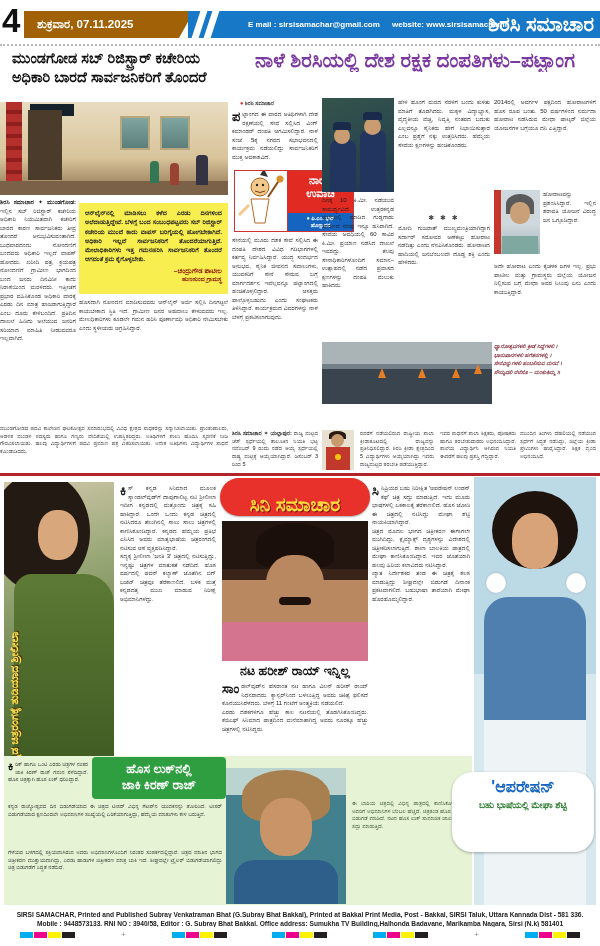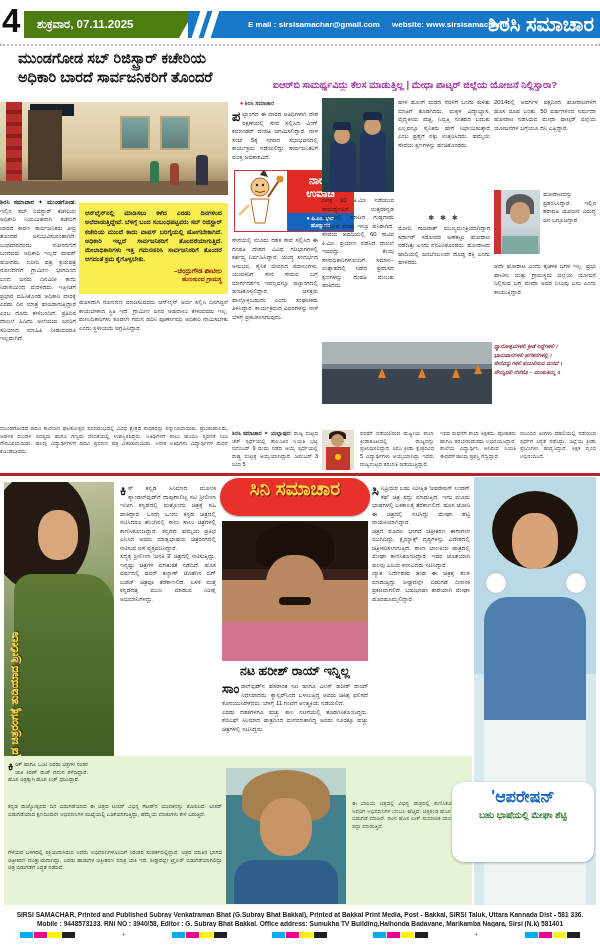--- a/index.html
+++ b/index.html
@@ -5,30 +5,30 @@
   html,body{margin:0;padding:0;background:#e9e9e9;}
   #page{position:relative;width:600px;height:946px;background:#ffffff;margin:0 auto;
         font-family:"Liberation Sans","DejaVu Sans",sans-serif;overflow:hidden;color:#222;}
   .abs{position:absolute;}
   .t{font-size:6px;line-height:1.42;text-align:justify;color:#1d1d1d;overflow:hidden;}
   .t5{font-size:5.5px;line-height:1.4;text-align:justify;color:#1d1d1d;overflow:hidden;}
   .lead{font-weight:700;}
   .drop{float:left;font-size:13px;font-weight:700;line-height:.9;margin:1px 2px 0 0;color:#111;}
   
   .pageno{left:2px;top:4px;font-size:33px;font-weight:800;color:#111;line-height:1;}
-  .datebar{left:24px;top:11px;width:170px;height:27px;background:#4d7c0f;
+  .datebar{left:24px;top:11px;width:170px;height:27px;background:#a16207;
            clip-path:polygon(0 0,100% 0,calc(100% - 15px) 100%,0 100%);}
   .datebar span{display:block;padding-left:13px;line-height:27px;font-size:11.5px;font-weight:700;color:#fff;}
   .bluebar{left:188px;top:11px;width:412px;height:27px;background:#1878c8;}
   .slash{top:11px;width:7px;height:27px;background:#ffffff;transform:skewX(-18deg);}
   .hmeta{top:11px;height:27px;line-height:27px;font-size:8px;font-weight:700;color:#fff;white-space:nowrap;}
   .masthead{right:6px;top:11px;height:27px;line-height:26px;font-size:20px;font-weight:800;color:#fff;white-space:nowrap;}
   .hrule{left:0;top:44px;width:600px;border-top:2px dotted #b9b9b9;}
   
-  .lhead{left:18px;top:49px;width:226px;font-size:14.5px;font-weight:800;line-height:1.28;color:#0f0f0f;}
+  .lhead{left:12px;top:49px;width:226px;font-size:14.5px;font-weight:800;line-height:1.28;color:#0f0f0f;}
   .officephoto{left:0;top:102px;width:228px;height:93px;background:linear-gradient(180deg,#e8dcc0 0%,#d9c49b 55%,#a4temp 55%,#8a6f4d 100%);background:linear-gradient(180deg,#e8dcc0 0%,#d9c49b 60%,#8a6f4d 100%);overflow:hidden;}
   .op-curtain{left:6px;top:0;width:16px;height:93px;background:repeating-linear-gradient(180deg,#b3302c 0 8px,#8e1f1c 8px 12px);}
   .op-door{left:28px;top:8px;width:34px;height:70px;background:#4a3b2a;}
   .op-board{left:30px;top:2px;width:44px;height:12px;background:#15212b;}
   .op-win{top:14px;width:26px;height:30px;background:linear-gradient(#7fa5a0,#5d7f7c);border:2px solid #b8a87e;}
   .op-floor{left:0;bottom:0;width:228px;height:14px;background:#7b6148;}
   .op-person{bottom:10px;width:9px;height:22px;border-radius:4px 4px 0 0;}
   .quote{left:79px;top:203px;width:149px;height:91px;background:#f9ee4f;padding:5px 6px;box-sizing:border-box;}
   .quote .qt{font-size:6.4px;line-height:1.45;font-weight:600;color:#222;text-align:justify;}
   .qauth{font-size:6.8px;font-weight:800;color:#8c1a10;text-align:right;margin-top:3px;}
@@ -68,21 +68,21 @@
   
   .chead{left:232px;top:406px;width:366px;font-size:15px;font-weight:800;color:#101010;text-align:center;white-space:nowrap;overflow:hidden;}
   .chessgirl{left:322px;top:430px;width:32px;height:40px;background:#e8e0d0;overflow:hidden;}
   .cg-face{left:9px;top:4px;width:13px;height:13px;border-radius:50%;background:#c79a6f;}
   .cg-hair{left:7px;top:1px;width:17px;height:8px;border-radius:50% 50% 0 0;background:#2b1a12;}
   .cg-body{left:4px;top:17px;width:24px;height:23px;background:#c0392b;}
   .cg-medal{left:13px;top:24px;width:6px;height:6px;border-radius:50%;background:#f1c40f;}
   .redrule{left:0;top:473px;width:600px;height:3px;background:#b3242a;}
   
   .badge{left:220px;top:478px;width:150px;height:38px;background:#e8312a;border-radius:19px;
-         display:flex;align-items:flex-start;justify-content:center;box-shadow:0 1px 2px rgba(0,0,0,.35);}
+         display:flex;align-items:flex-end;justify-content:center;box-shadow:0 1px 2px rgba(0,0,0,.35);}
   .badge span{font-size:19px;font-weight:800;color:#ffd93d;text-shadow:1px 1px 0 #7a1208;}
   .sree{left:4px;top:482px;width:110px;height:293px;overflow:hidden;
         background:linear-gradient(165deg,#cfc7a9 0%,#9aa878 30%,#5f7a3f 72%,#47622e 100%);}
   .sr-hair{left:-14px;top:-10px;width:100px;height:120px;border-radius:50%;background:#241a14;}
   .sr-face{left:34px;top:28px;width:40px;height:50px;border-radius:45%;background:#d9a77c;}
   .sr-body{left:10px;top:92px;width:100px;height:201px;background:linear-gradient(180deg,#5d7a35,#3f5a22);border-radius:18px 30px 0 0;}
   .sr-vert{left:4px;bottom:8px;height:190px;writing-mode:vertical-rl;transform:rotate(180deg);
            font-size:11px;font-weight:800;color:#ffe14d;text-shadow:1px 1px 0 #4a2b00;line-height:1.15;}
   .sreetext{left:120px;top:484px;width:96px;height:288px;}
   .actor{left:222px;top:521px;width:146px;height:140px;overflow:hidden;background:linear-gradient(180deg,#23150f 0 34%,#3a241a 34% 42%,#b98860 42% 72%,#d4748f 72% 100%);}
@@ -91,22 +91,22 @@
   .ac-hair{left:34px;top:2px;width:78px;height:44px;border-radius:50% 50% 20% 20%;background:#1a0f0a;}
   .harish-h{left:222px;top:664px;width:146px;font-size:12.5px;font-weight:800;color:#0f0f0f;text-align:center;white-space:nowrap;overflow:hidden;}
   .harishtext{left:222px;top:682px;width:146px;height:102px;}
   .londontext{left:372px;top:484px;width:98px;height:266px;}
   .girl{left:474px;top:477px;width:122px;height:428px;overflow:hidden;
         background:linear-gradient(180deg,#bcd9e6 0 46%,#d7e8ef 46% 100%);}
   .gl-hair{left:18px;top:14px;width:86px;height:78px;border-radius:50%;background:#1e130d;}
   .gl-face{left:38px;top:36px;width:46px;height:56px;border-radius:45%;background:#d8a379;}
   .gl-dress{left:10px;top:120px;width:102px;height:308px;background:linear-gradient(180deg,#4f7fae 0 40%,#eef4f6 40% 100%);border-radius:24px 24px 0 0;}
   .gl-rib1,.gl-rib2{width:20px;height:20px;border-radius:50%;background:#fff;box-shadow:0 0 2px #9ab;}
-  .londonbox{left:452px;top:772px;width:142px;height:80px;background:#ffffff;border-radius:12px;
-             box-shadow:0 1px 3px rgba(0,0,0,.3);text-align:center;padding-top:6px;box-sizing:border-box;margin-top:10px;}
+  .londonbox{left:452px;top:772px;width:142px;height:80px;background:#ffffff;border-radius:20px;
+             box-shadow:0 1px 3px rgba(0,0,0,.3);text-align:center;padding-top:6px;box-sizing:border-box;}
   .lb-h{font-size:16px;font-weight:800;color:#1565c0;line-height:1.15;white-space:nowrap;}
   .lb-s{font-size:9px;font-weight:800;color:#2e7d32;margin-top:4px;white-space:nowrap;}
   .panel{left:4px;top:756px;width:468px;height:149px;background:#e6f3d5;}
   .banner{left:92px;top:757px;width:134px;height:42px;background:#2f9e41;border-radius:4px;
           display:flex;flex-direction:column;align-items:center;justify-content:center;z-index:3;}
   .banner span{font-size:12.5px;font-weight:800;color:#fff;line-height:1.25;white-space:nowrap;}
   .kiranphoto{left:226px;top:768px;width:120px;height:136px;overflow:hidden;z-index:2;
               background:linear-gradient(180deg,#bcd4d0 0 20%,#41808c 20% 100%);}
   .kp-hair{left:16px;top:2px;width:88px;height:52px;border-radius:50% 50% 30% 30%;background:#a87f4e;}
   .kp-face{left:34px;top:30px;width:52px;height:58px;border-radius:45%;background:#c99468;}
@@ -157,21 +157,21 @@
     <span class="lead">ಶಿರಸಿ ಸಮಾಚಾರ ✦ ಮುಂಡಗೋಡ:</span><span> ಇಲ್ಲಿನ ಸಬ್ ರಿಜಿಸ್ಟ್ರಾರ್ ಕಚೇರಿಯ ಅಧಿಕಾರಿ ನಿಯಮಿತವಾಗಿ ಕಚೇರಿಗೆ ಬಾರದ ಕಾರಣ ಸಾರ್ವಜನಿಕರು ತೀವ್ರ ತೊಂದರೆ ಅನುಭವಿಸುವಂತಾಗಿದೆ. ಬುಧವಾರದಂದು ನೋಂದಣಿಗೆ ಬಂದವರು ಅಧಿಕಾರಿ ಇಲ್ಲದೆ ವಾಪಸ್ ಹೋದರು. ಖರೀದಿ ಪತ್ರ, ಕ್ರಯಪತ್ರ ನೋಂದಣಿಗೆ ಗ್ರಾಮೀಣ ಭಾಗದಿಂದ ಬಂದ ಜನರು ದಿನವಿಡೀ ಕಾದು ನಿರಾಸೆಯಿಂದ ಮರಳಿದರು. ಇತ್ತೀಚೆಗೆ ಪ್ರಭಾರ ವಹಿಸಿಕೊಂಡ ಅಧಿಕಾರಿ ವಾರಕ್ಕೆ ಎರಡು ದಿನ ಮಾತ್ರ ಹಾಜರಾಗುತ್ತಿದ್ದಾರೆ ಎಂಬ ದೂರು ಕೇಳಿಬಂದಿದೆ. ಪ್ರತಿದಿನ ದಾಖಲೆ ಹಿಡಿದು ಅಲೆಯುವ ಜನರಿಗೆ ಸರಿಯಾದ ಮಾಹಿತಿ ನೀಡುವವರೂ ಇಲ್ಲವಾಗಿದೆ.</span>
   </div>
   <div class="abs quote">
     <div class="qt">ಆನ್‌ಲೈನ್‌ನಲ್ಲಿ ಮಾಡಿಸಲು ಕಳೆದ ಎರಡು ದಿನಗಳಿಂದ ಅಲೆದಾಡುತ್ತಿದ್ದೇವೆ. ಬೆಳಗ್ಗೆ ಬಂದ ಸಂಬಂಧಪಟ್ಟವರು ಸಬ್ ರಿಜಿಸ್ಟ್ರಾರ್ ಕಚೇರಿಯ ಮುಂದೆ ಕಾದು ವಾಪಸ್ ಬರಿಗೈಯಲ್ಲಿ ಹೋಗಬೇಕಾಗಿದೆ. ಅಧಿಕಾರಿ ಇಲ್ಲದೆ ಸಾರ್ವಜನಿಕರಿಗೆ ತೊಂದರೆಯಾಗುತ್ತಿದೆ. ಮೇಲಾಧಿಕಾರಿಗಳು ಇತ್ತ ಗಮನಹರಿಸಿ ಸಾರ್ವಜನಿಕರಿಗೆ ತೊಂದರೆ ಆಗದಂತೆ ಕ್ರಮ ಕೈಗೊಳ್ಳಬೇಕು.</div>
     <div class="qauth">–ಚಂದ್ರುಗೌಡ ಪಾಟೀಲ</div>
     <div class="qplace">ಹುಣಸುಂದ ಗ್ರಾಮಸ್ಥ</div>
   </div>
   <div class="abs t" style="left:79px;top:298px;width:149px;height:48px;">ಹೊಸದಾಗಿ ನೋಂದಣಿ ಮಾಡಿಸುವವರು ಆನ್‌ಲೈನ್ ಅರ್ಜಿ ಸಲ್ಲಿಸಿ ದಿನಗಟ್ಟಲೆ ಕಾಯಬೇಕಾದ ಸ್ಥಿತಿ ಇದೆ. ಗ್ರಾಮೀಣ ಜನರ ಅಹವಾಲು ಕೇಳುವವರು ಇಲ್ಲ. ಮೇಲಧಿಕಾರಿಗಳು ಕೂಡಲೇ ಗಮನ ಹರಿಸಿ ಪೂರ್ಣಾವಧಿ ಅಧಿಕಾರಿ ನೇಮಿಸಬೇಕು ಎಂದು ಸ್ಥಳೀಯರು ಆಗ್ರಹಿಸಿದ್ದಾರೆ.</div>
   <div class="abs t5 caption">ಮುಂಡಗೋಡದ ಪದವಿ ಕಾಲೇಜಿನ ಘಟಿಕೋತ್ಸವ ಸಮಾರಂಭದಲ್ಲಿ ವಿವಿಧ ಕ್ಷೇತ್ರದ ಸಾಧಕರನ್ನು ಸನ್ಮಾನಿಸಲಾಯಿತು. ಪ್ರಾಂಶುಪಾಲರು, ಆಡಳಿತ ಮಂಡಳಿ ಸದಸ್ಯರು ಹಾಗೂ ಗಣ್ಯರು ವೇದಿಕೆಯಲ್ಲಿ ಉಪಸ್ಥಿತರಿದ್ದರು. ಅತಿಥಿಗಳಿಗೆ ಶಾಲು ಹೊದಿಸಿ ಸ್ಮರಣಿಕೆ ನೀಡಿ ಗೌರವಿಸಲಾಯಿತು. ಹಲವು ವಿದ್ಯಾರ್ಥಿಗಳಿಗೆ ಪದವಿ ಪ್ರಮಾಣ ಪತ್ರ ವಿತರಿಸಲಾಯಿತು. ಅನೇಕ ಅತಿಥಿಗಳು ವಿದ್ಯಾರ್ಥಿಗಳ ಸಾಧನೆ ಕೊಂಡಾಡಿದರು.</div>
 
-  <div class="abs msub">ಐಆರ್‌ಬಿ ಸಾಮರ್ಥ್ಯವಿದ್ದು ಕೆಲಸ ಮಾಡುತ್ತಿಲ್ಲ | ಮೇಧಾ ಪಾಟ್ಕರ್ ಜಿಲ್ಲೆಯ ಯೋಜನೆ ನಿಲ್ಲಿಸ್ತಾರಾ?</div>
+  <div class="abs mhead">ನಾಳೆ ಶಿರಸಿಯಲ್ಲಿ ದೇಶ ರಕ್ಷಕ ದಂಪತಿಗಳು–ಪಟ್ಟಾಂಗ</div>
   <div class="abs byline">
     <span class="dot">●</span>
     <span>ಶಿರಸಿ ಸಮಾಚಾರ</span>
   </div>
 
   <div class="abs t" style="left:232px;top:110px;width:86px;height:58px;">
     <span class="drop">ಪ</span><span>ಟ್ಟಾಂಗದ ಈ ವಾರದ ಅತಿಥಿಗಳಾಗಿ ದೇಶ ರಕ್ಷಣೆಯಲ್ಲಿ ಸೇವೆ ಸಲ್ಲಿಸಿದ ವಿಂಗ್ ಕಮಾಂಡರ್ ದಂಪತಿ ಆಗಮಿಸಲಿದ್ದಾರೆ. ನಾಳೆ ಸಂಜೆ 5ಕ್ಕೆ ನಗರದ ಸಭಾಭವನದಲ್ಲಿ ಕಾರ್ಯಕ್ರಮ ನಡೆಯಲಿದ್ದು ಸಾರ್ವಜನಿಕರಿಗೆ ಮುಕ್ತ ಅವಕಾಶವಿದೆ.</span>
   </div>
 
   <div class="abs narada">
@@ -280,20 +280,24 @@
     <br><span>ಎರಡು ದಶಕಗಳಿಗೂ ಹೆಚ್ಚು ಕಾಲ ನಟನೆಯಲ್ಲಿ ತೊಡಗಿಸಿಕೊಂಡಿದ್ದರು. ಕೆಜಿಎಫ್ ಸಿನಿಮಾದ ಪಾತ್ರದಿಂದ ಮನೆಮಾತಾಗಿದ್ದ ಅವರು ನೂರಕ್ಕೂ ಹೆಚ್ಚು ಚಿತ್ರಗಳಲ್ಲಿ ನಟಿಸಿದ್ದರು.</span>
   </div>
 
   <div class="abs t londontext">
     <span class="drop">ಸಿ</span><span>ನಿಪ್ರಿಯರ ಬಹು ನಿರೀಕ್ಷಿತ 'ಆಪರೇಷನ್ ಲಂಡನ್ ಕೆಫೆ' ಚಿತ್ರ ಸದ್ದು ಮಾಡುತ್ತಿದೆ. ಇದು ಮೂರು ಭಾಷೆಗಳಲ್ಲಿ ಏಕಕಾಲಕ್ಕೆ ತೆರೆಕಾಣಲಿದೆ. ಹೊಸ ಜೋಡಿ ಈ ಚಿತ್ರದಲ್ಲಿ ನಟಿಸಿದ್ದು ಮೇಘಾ ಶೆಟ್ಟಿ ನಾಯಕಿಯಾಗಿದ್ದಾರೆ.</span>
     <br><span>ಚಿತ್ರದ ಮೊದಲ ಭಾಗದ ಚಿತ್ರೀಕರಣ ಈಗಾಗಲೇ ಮುಗಿದಿದ್ದು, ಕ್ಲೈಮ್ಯಾಕ್ಸ್ ದೃಶ್ಯಗಳನ್ನು ವಿದೇಶದಲ್ಲಿ ಚಿತ್ರೀಕರಿಸಲಾಗುತ್ತಿದೆ. ಶಾಲಾ ಬಾಲಕಿಯ ಪಾತ್ರದಲ್ಲಿ ಮೇಘಾ ಕಾಣಿಸಿಕೊಂಡಿದ್ದಾರೆ. ಇವರ ಜೊತೆಯಾಗಿ ಹಲವು ಹಿರಿಯ ಕಲಾವಿದರು ನಟಿಸಿದ್ದಾರೆ.</span>
     <br><span>ಖ್ಯಾತ ನಿರ್ದೇಶಕರ ತಂಡ ಈ ಚಿತ್ರಕ್ಕೆ ಕೆಲಸ ಮಾಡುತ್ತಿದ್ದು ಶೀಘ್ರದಲ್ಲೇ ಬಿಡುಗಡೆ ದಿನಾಂಕ ಪ್ರಕಟವಾಗಲಿದೆ. ಬಹುಭಾಷಾ ತಾರೆಯಾಗಿ ಮೇಘಾ ಹೊರಹೊಮ್ಮಲಿದ್ದಾರೆ.</span>
   </div>
 
   <div class="abs panel"></div>
+  <div class="abs banner">
+    <span>ಹೊಸ ಲುಕ್‌ನಲ್ಲಿ</span>
+    <span>ಜಾಕಿ ಕಿರಣ್ ರಾಜ್</span>
+  </div>
   <div class="abs t5 kintro">
     <span class="drop" style="font-size:11px;">ಕಿ</span><span>ರಿಕ್ ಹಾಗೂ ಒಂಟಿ ಎರಡು ಚಿತ್ರಗಳ ನಂತರ ಜಾಕಿ ಕಿರಣ್ ರಾಜ್ ಗಮನ ಸೆಳೆದಿದ್ದಾರೆ. ಹೊಸ ಚಿತ್ರಕ್ಕಾಗಿ ಹೊಸ ಲುಕ್ ಧರಿಸಿದ್ದಾರೆ.</span>
   </div>
   <div class="abs t5 kp2">ಕನ್ನಡ ರಾಜ್ಯೋತ್ಸವದ ದಿನ ಬಿಡುಗಡೆಯಾದ ಈ ಚಿತ್ರದ ಟೀಸರ್ ವಿಭಿನ್ನ ಗೆಟಪ್‌ನ ಯುವಕನನ್ನು ತೋರಿಸಿದೆ. ಟೀಸರ್ ಬಿಡುಗಡೆಯಾದ ಕ್ಷಣದಿಂದಲೇ ಅಭಿಮಾನಿಗಳ ಸಂಖ್ಯೆಯಲ್ಲಿ ಏರಿಕೆಯಾಗುತ್ತಿದ್ದು, ಹೆಮ್ಮೆಯ ಮಾತುಗಳು ಕೇಳಿ ಬರುತ್ತಿವೆ.</div>
   <div class="abs t5 kp3">ಗೆಳೆಯರ ಬಳಗದಲ್ಲಿ ಸಕ್ರಿಯವಾಗಿರುವ ಅವರು ಅಭಿಮಾನಿಗಳೊಂದಿಗೆ ನಿರಂತರ ಸಂಪರ್ಕದಲ್ಲಿದ್ದಾರೆ. ಚಿತ್ರದ ಮಾತಿನ ಭಾಗದ ಚಿತ್ರೀಕರಣ ಮುಕ್ತಾಯವಾಗಿದ್ದು, ಎರಡು ಹಾಡುಗಳ ಚಿತ್ರೀಕರಣ ಮಾತ್ರ ಬಾಕಿ ಇದೆ. ಶೀಘ್ರದಲ್ಲೇ ಟ್ರೈಲರ್ ಬಿಡುಗಡೆಯಾಗಲಿದ್ದು ಚಿತ್ರ ಬಿಡುಗಡೆಗೆ ಸಿದ್ಧತೆ ನಡೆದಿದೆ.</div>
   <div class="abs t5 kside">ಈ ಬಾರಿಯ ಚಿತ್ರದಲ್ಲಿ ವಿಭಿನ್ನ ಪಾತ್ರದಲ್ಲಿ ಕಾಣಿಸಿಕೊಳ್ಳುತ್ತಿರುವ ಅವರಿಗೆ ಅಭಿಮಾನಿಗಳ ಬೆಂಬಲ ಹೆಚ್ಚಿದೆ. ಚಿತ್ರತಂಡ ಹೊಸ ಪೋಸ್ಟರ್ ಬಿಡುಗಡೆ ಮಾಡಿದೆ. ನಟನ ಹೊಸ ಲುಕ್ ಸಾಮಾಜಿಕ ಜಾಲತಾಣದಲ್ಲಿ ಸದ್ದು ಮಾಡುತ್ತಿದೆ.</div>
   <div class="abs kiranphoto">
     <div class="abs kp-hair"></div>
     <div class="abs kp-face"></div>
     <div class="abs kp-tee"></div>

